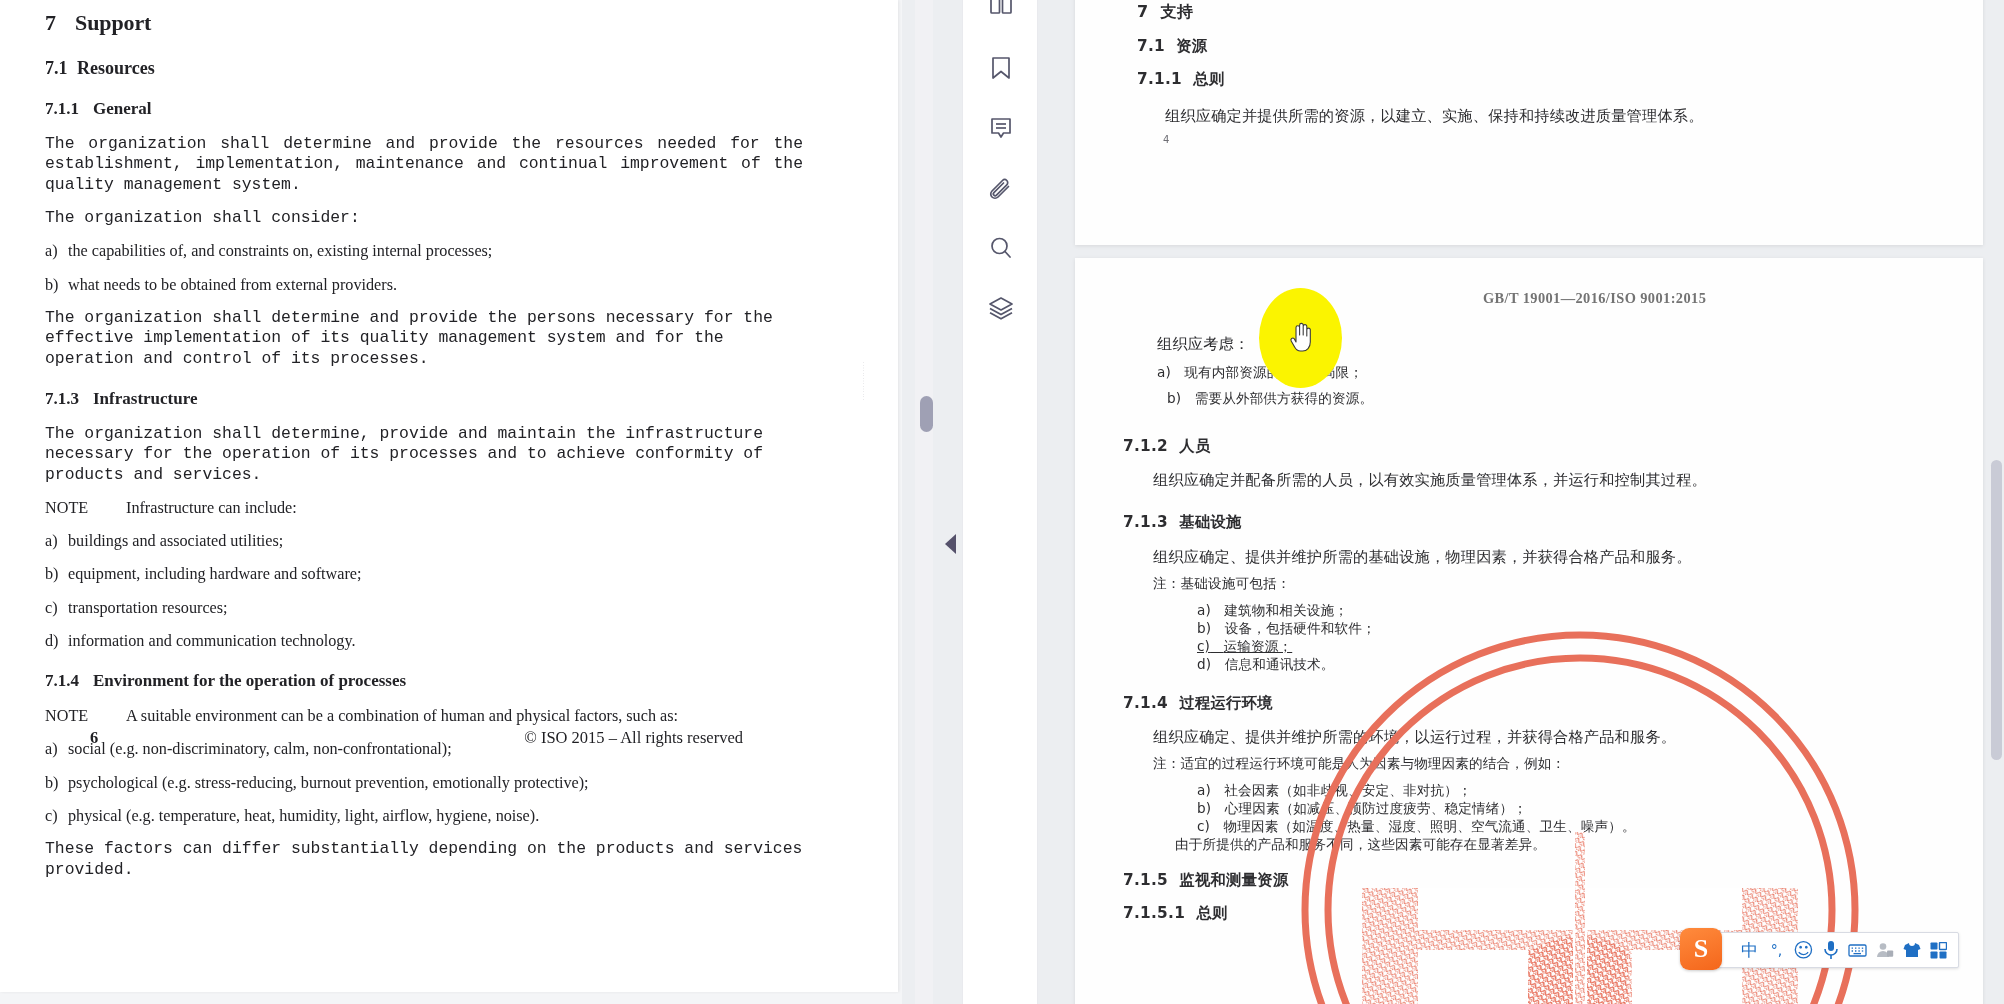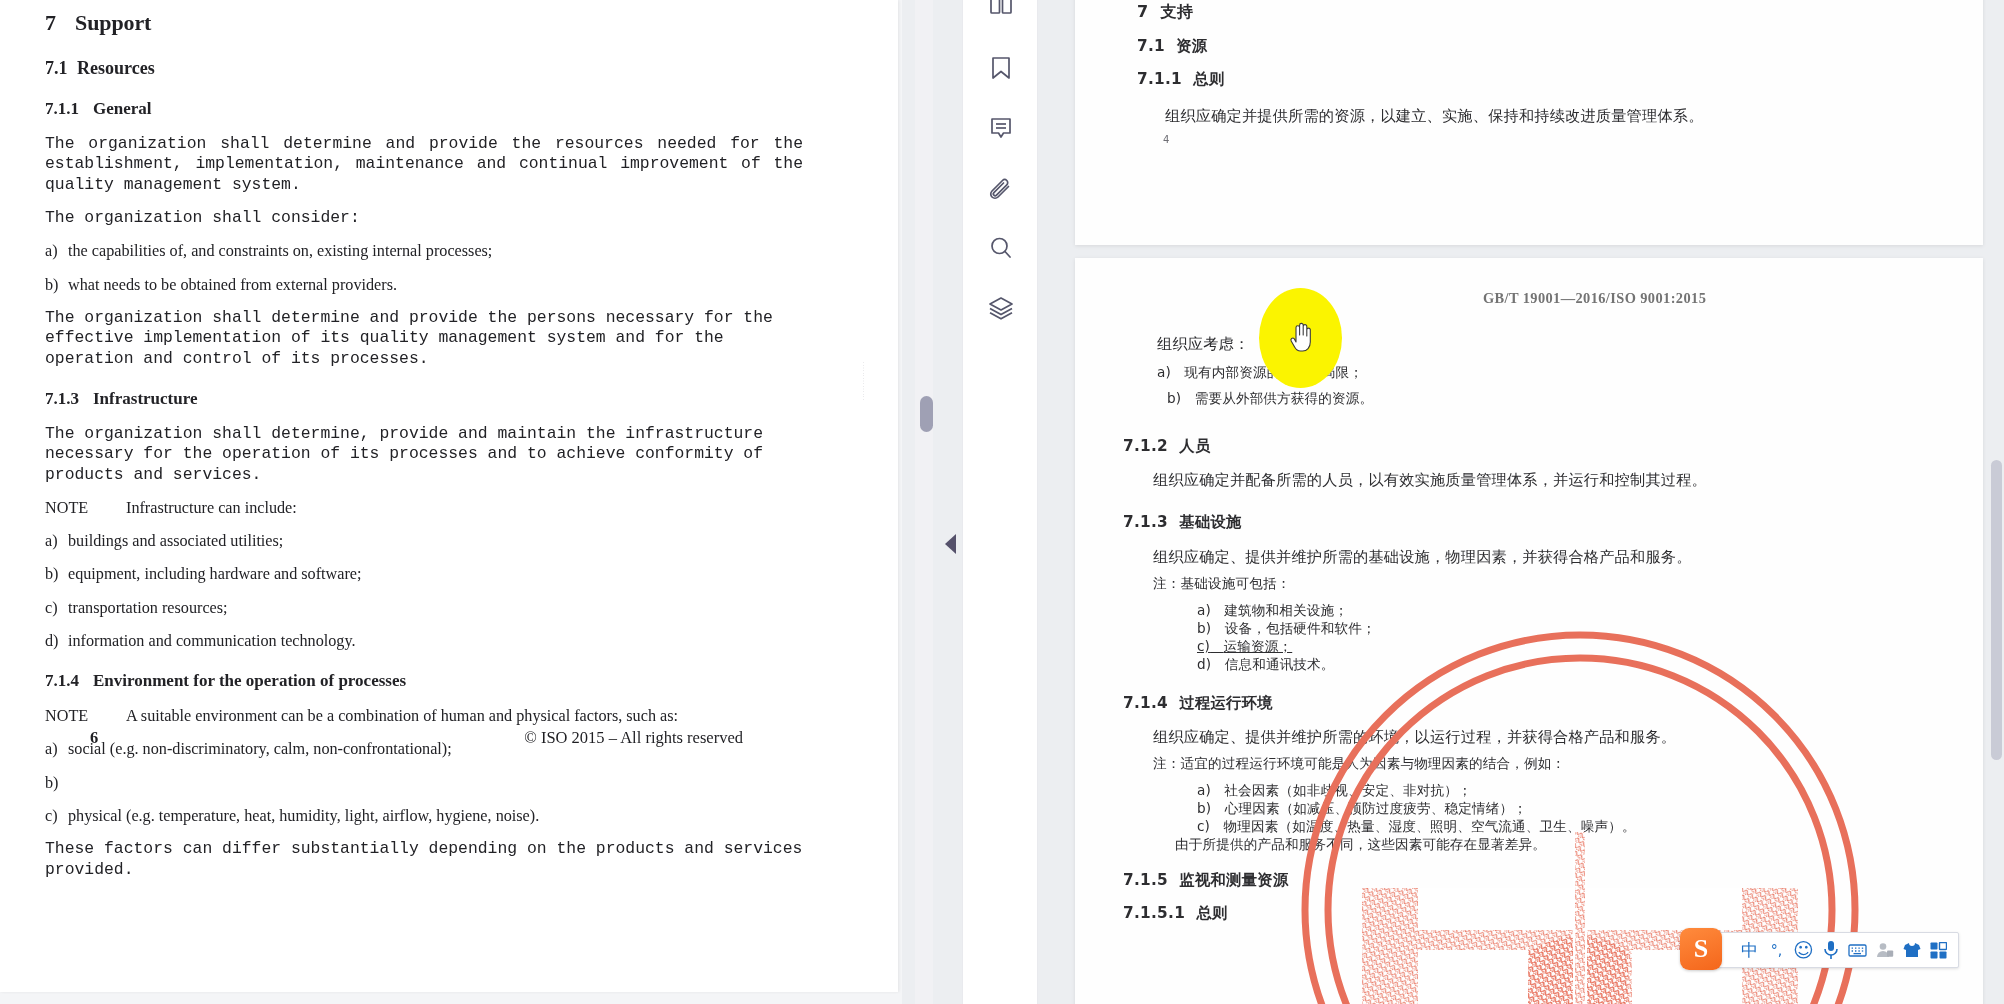--- a/index.html
+++ b/index.html
@@ -304,20 +304,21 @@
           <span class="nlbl">NOTE</span>
           <span>A suitable environment can be a combination of human and physical factors, such as:</span>
         </div>
 
         <div class="list-item">
           <span class="lbl">a)</span>
           <span>social (e.g. non-discriminatory, calm, non-confrontational);</span>
         </div>
         <div class="list-item">
           <span class="lbl">b)</span>
+          <span>psychological (e.g. stress-reducing, burnout prevention, emotionally protective);</span>
         </div>
         <div class="list-item">
           <span class="lbl">c)</span>
           <span>physical (e.g. temperature, heat, humidity, light, airflow, hygiene, noise).</span>
         </div>
 
         <p class="para nojust">These factors can differ substantially depending on the products and services provided.</p>
 
         <div class="footer-row">
           <span class="footer-page">6</span>

